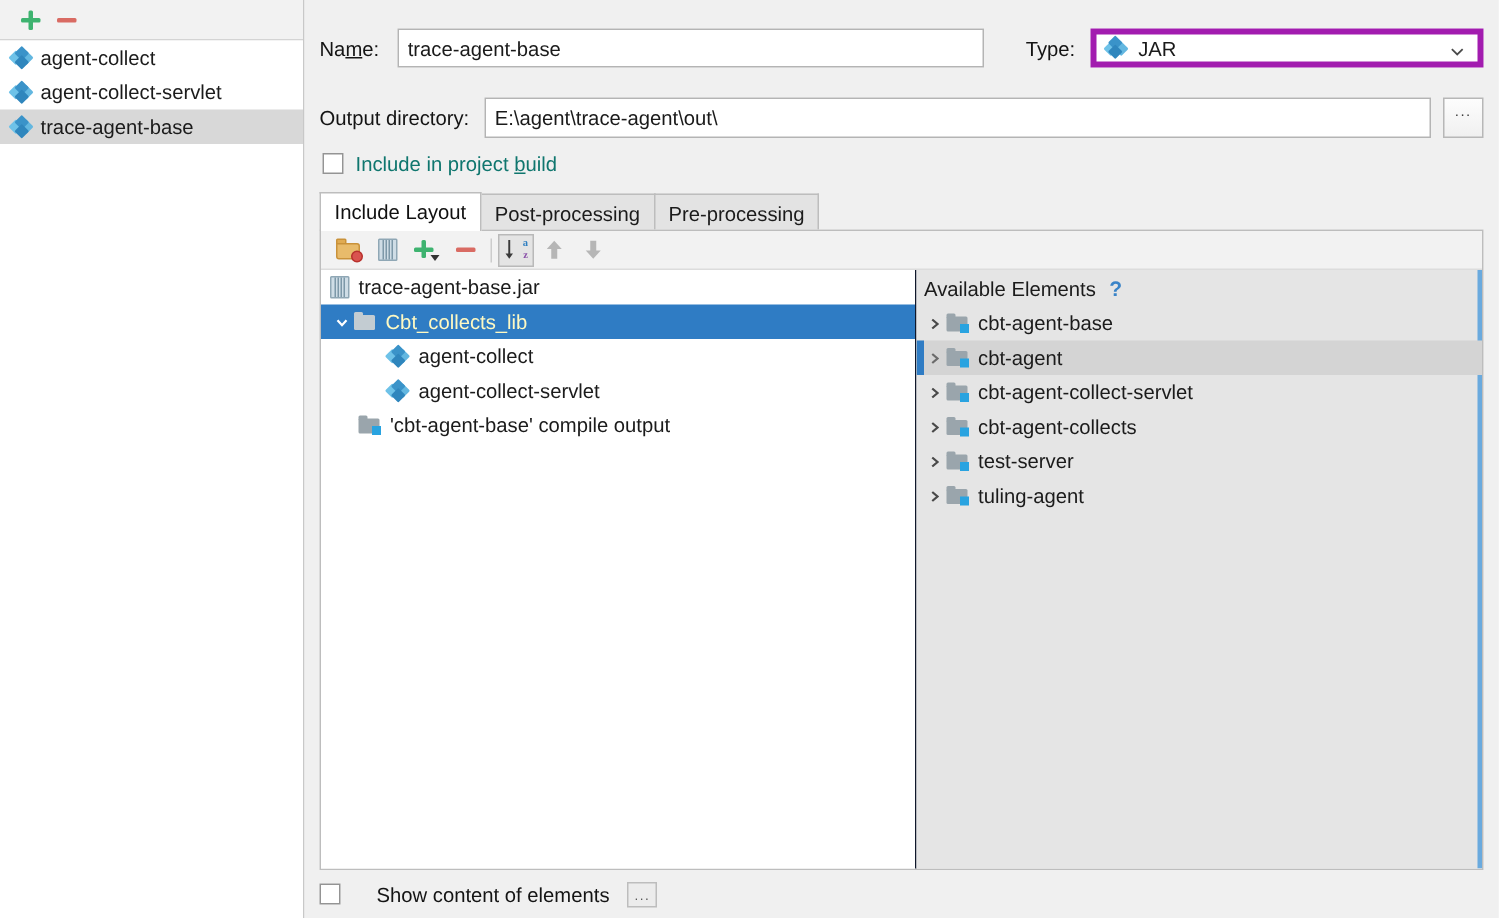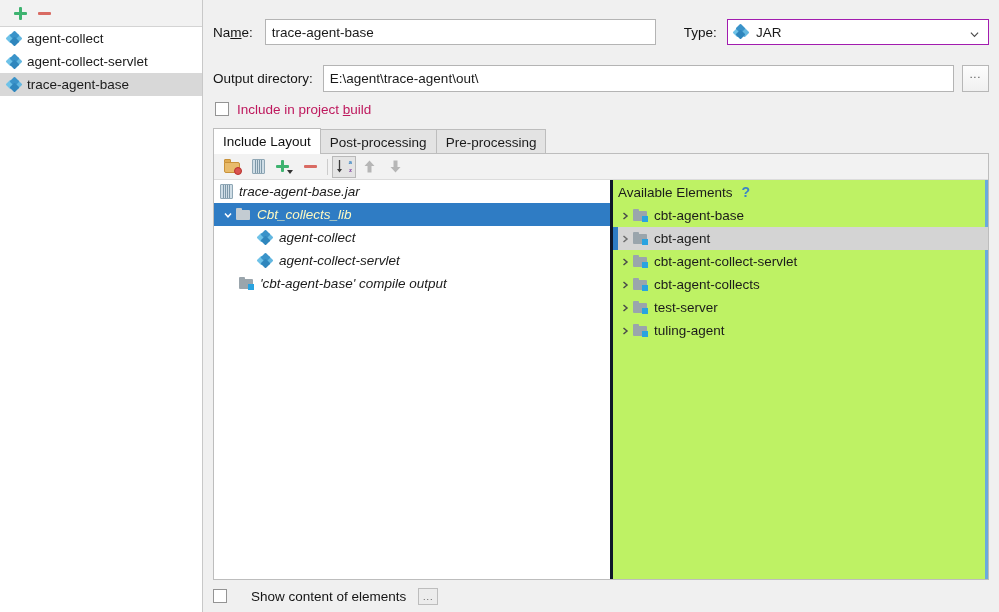--- a/index.html
+++ b/index.html
@@ -161,21 +161,21 @@
     font-size: 13.5px;
     color: #1a1a1a;
     overflow: hidden;
     white-space: nowrap;
   }
   .txt-input.focused { border-color: #b4b4b4; }
 
   .combo {
     height: 26px;
     background: #ffffff;
-    border: 1px solid #a21caf;
+    border: 4px solid #a21caf;
     box-sizing: border-box;
     display: flex;
     align-items: center;
     padding: 0 6px;
     font-size: 13.5px;
     position: relative;
   }
   .combo .caret {
     position: absolute;
     right: 9px;
@@ -222,21 +222,21 @@
     height: 14px;
     border: 1px solid #949494;
     background: #ffffff;
     box-sizing: border-box;
     flex: 0 0 14px;
     cursor: default;
   }
   .cb-label {
     margin-left: 8px;
     font-size: 13.5px;
-    color: #be185d;
+    color: #0f766e;
     white-space: nowrap;
   }
 
   
   .tabstrip {
     position: absolute;
     left: 10px;
     top: 128px;
     height: 26px;
     display: flex;
@@ -359,28 +359,27 @@
   .split {
     flex: 1 1 auto;
     display: flex;
     min-height: 0;
     position: relative;
   }
   .tree-left {
     width: 396px;
     flex: 0 0 396px;
     background: #ffffff;
-    border-right: 3px solid #0f172a;
+    border-right: 1px solid #0f172a;
     position: relative;
     overflow: hidden;
-    font-style: italic;
   }
   .tree-right {
     flex: 1 1 auto;
-    background: #bef264;
+    background: #e5e5e5;
     position: relative;
     overflow: hidden;
   }
   .avail-header {
     height: 24px;
     display: flex;
     align-items: center;
     padding-left: 5px;
     font-size: 13.5px;
     color: #1b1b1b;

